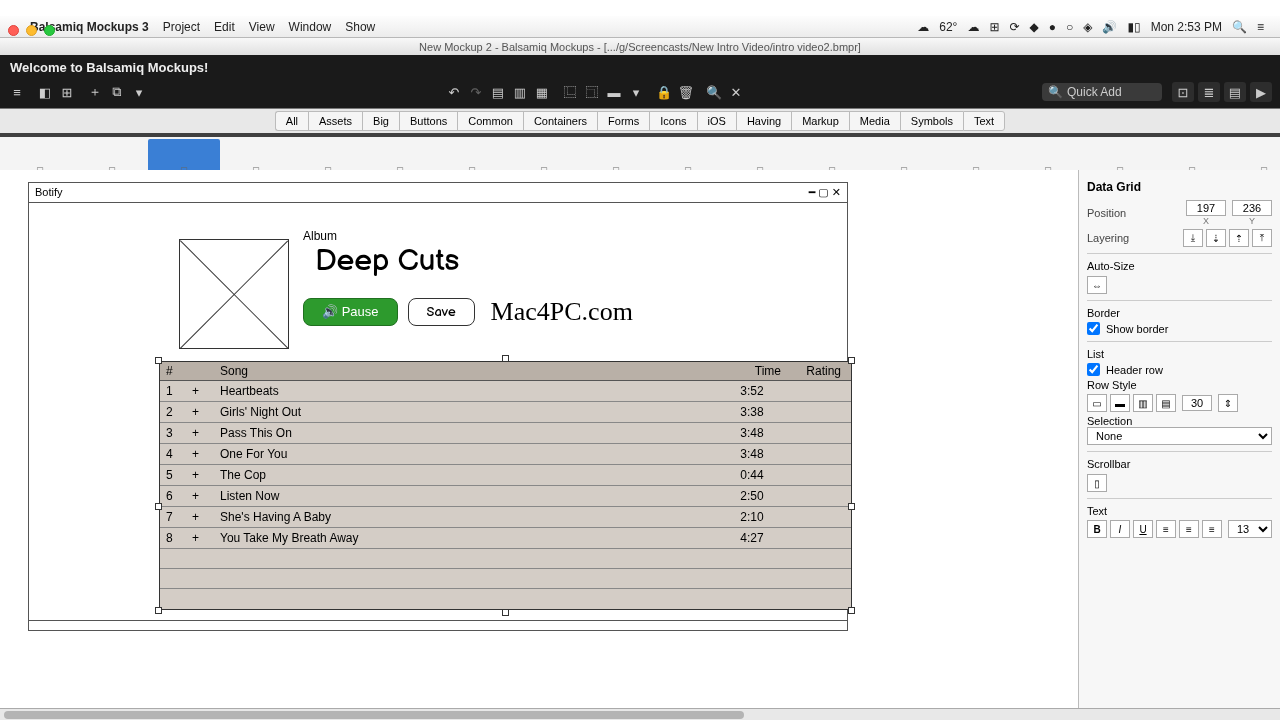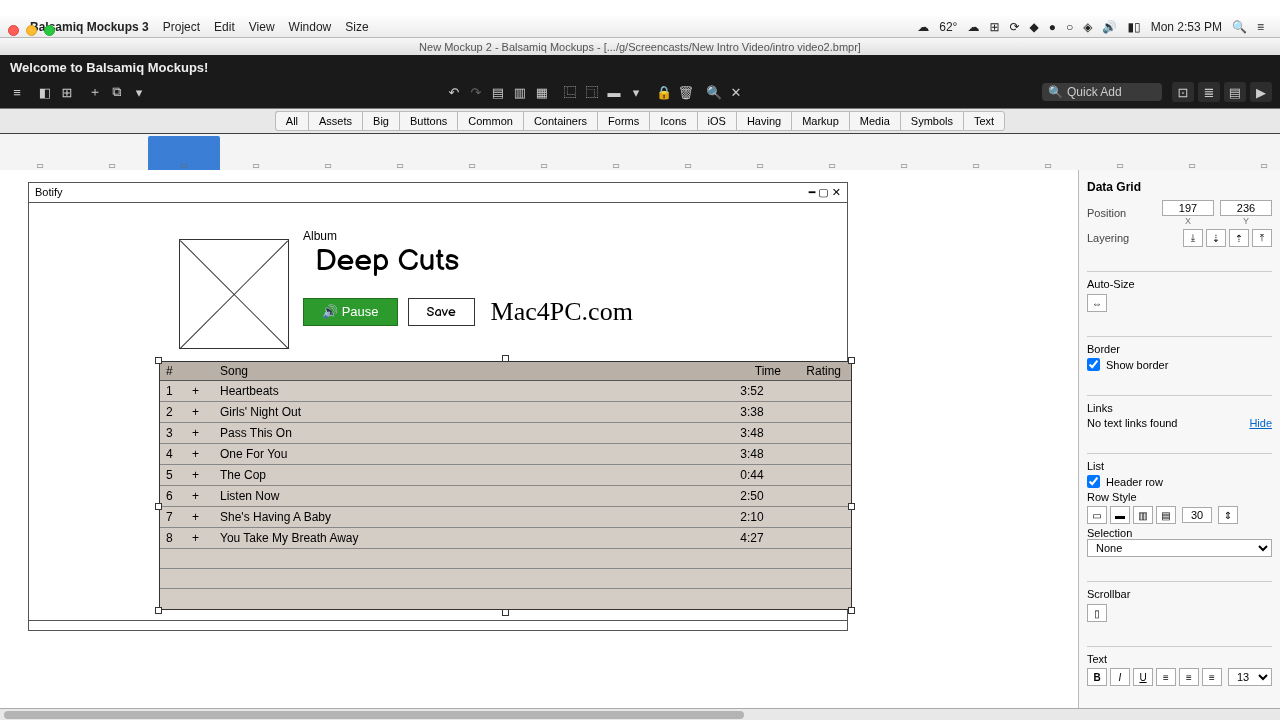--- a/index.html
+++ b/index.html
@@ -25,63 +25,63 @@
 .blackbar { background: #1a1a1a; color: #ddd; }
 .welcome { padding: 5px 10px; font-weight: 600; font-size: 13px; color: #eee; }
 .toolbar { display: flex; align-items: center; padding: 2px 8px 6px; gap: 10px; }
 .toolbar .grp { display: flex; gap: 4px; align-items: center; }
 .toolbar .icon { width: 18px; height: 18px; display: inline-flex; align-items: center; justify-content: center; color: #ccc; font-size: 13px; }
 .toolbar .quickadd { background: #3a3a3a; border-radius: 4px; padding: 2px 6px; display: flex; align-items: center; gap: 4px; color: #ccc; font-size: 12px; width: 120px; }
 .toolbar .rightbtns { display: flex; gap: 4px; }
 .toolbar .rightbtns .icon { background: #2d2d2d; border-radius: 3px; width: 22px; height: 20px; }
 
 
-.tabs { background: #e8e8e8; border-top: 1px solid #777; border-bottom: 1px solid #404040; display: flex; justify-content: center; gap: 0; padding: 2px 0; }
+.tabs { background: #e8e8e8; border-top: 1px solid #777; border-bottom: 4px solid #404040; display: flex; justify-content: center; gap: 0; padding: 2px 0; }
 .tabs span { padding: 3px 10px; font-size: 11px; border: 1px solid #bbb; border-right: none; background: #f5f5f5; cursor: pointer; }
 .tabs span:last-child { border-right: 1px solid #bbb; }
 .tabs span:first-child { border-radius: 3px 0 0 3px; }
 .tabs span:last-child { border-radius: 0 3px 3px 0; }
 
 
 .library { height: 66px; background: #f4f4f4; border-bottom: 1px solid #bbb; display: flex; overflow: hidden; padding: 2px 4px; position: relative; }
 .lib-item { width: 72px; flex: none; display: flex; flex-direction: column; align-items: center; justify-content: flex-end; font-size: 9px; text-align: center; gap: 2px; cursor: pointer; }
 .lib-item .thumb { width: 56px; height: 40px; display: flex; align-items: center; justify-content: center; font-size: 8px; color: #666; }
 .lib-item.selected { background: #3a7fd5; color: #fff; border-radius: 2px; }
 .lib-item.selected .lbl { color: #fff; }
 .lib-item .lbl { color: #333; font-size: 9px; }
 
 
 .workspace { position: absolute; top: 170px; left: 0; right: 0; bottom: 12px; display: flex; }
 .canvas { flex: 1; background: #fff; overflow: auto; position: relative; }
 .inspector { width: 202px; background: #f7f7f7; border-left: 1px solid #bbb; overflow-y: auto; padding: 6px 8px; font-size: 11px; }
 .inspector h4 { font-size: 12px; font-weight: 600; margin: 4px 0 6px; }
 .inspector .row { display: flex; align-items: center; gap: 6px; margin: 3px 0; }
 .inspector .row label { flex: 1; color: #444; }
-.inspector input[type=text] { width: 52px; text-align: center; font-size: 11px; border: 1px solid #aaa; padding: 1px 2px; background: #fff; }
+.inspector input[type=text] { width: 40px; text-align: center; font-size: 11px; border: 1px solid #aaa; padding: 1px 2px; background: #fff; }
 .inspector .smcap { font-size: 9px; color: #777; text-align: center; display: block; }
-.inspector .section { border-top: 1px solid #ccc; margin-top: 24px; padding-top: 6px; }
+.inspector .section { border-top: 1px solid #ccc; margin-top: 6px; padding-top: 6px; }
 .inspector .iconrow { display: flex; gap: 3px; }
 .inspector .ib { width: 20px; height: 18px; border: 1px solid #aaa; background: #fff; display: inline-flex; align-items: center; justify-content: center; font-size: 10px; cursor: pointer; }
 .inspector select { width: 100%; font-size: 11px; border: 1px solid #aaa; padding: 1px 4px; background: #fff; }
 .inspector a { color: #06c; text-decoration: underline; font-size: 11px; }
 
 
 .mock { position: absolute; left: 28px; top: 12px; width: 820px; border: 1px solid #555; background: #fff; }
 .mock-title { border-bottom: 1px solid #555; padding: 3px 6px; font-size: 11px; display: flex; }
 .mock-title .sp { flex: 1; }
 .mock-body { padding: 26px 28px 10px 148px; min-height: 150px; position: relative; }
 .imgph { width: 110px; height: 110px; border: 1.5px solid #333; position: absolute; left: 150px; top: 36px; }
 .imgph::before, .imgph::after { content: ""; position: absolute; width: 141%; top: 50%; left: -20%; border-top: 1.5px solid #333; }
 .imgph::before { transform: rotate(45deg); }
 .imgph::after { transform: rotate(-45deg); }
 .albuminfo { margin-left: 126px; }
 .albuminfo .lbl { font-size: 12px; }
 .albuminfo h1 { font-size: 30px; font-weight: 400; font-family: "Comic Sans MS","Balsamiq Sans",cursive; margin: 0 12px 18px; }
 .btns { display: flex; gap: 10px; align-items: center; }
-.btn { padding: 5px 18px; border-radius: 0; font-size: 13px; font-family: "Comic Sans MS","Balsamiq Sans",cursive; cursor: pointer; }
+.btn { padding: 5px 18px; border-radius: 8px; font-size: 13px; font-family: "Comic Sans MS","Balsamiq Sans",cursive; cursor: pointer; }
 .btn.play { background: #2d9a2d; color: #fff; border: 1px solid #207020; }
 .btn.save { background: #fff; border: 1.5px solid #333; }
 .watermark { font-size: 26px; font-family: Georgia, serif; margin-left: 6px; }
 
 
 .grid-wrap { margin: 8px 130px 10px 130px; position: relative; }
 .grid { border: 1.5px solid #333; width: 693px; background: #d4cdc6; }
 .grid table { width: 100%; border-collapse: collapse; font-family: "Comic Sans MS","Balsamiq Sans",cursive; font-size: 12px; }
 .grid th { background: #b9b0a7; text-align: left; padding: 2px 6px; border-bottom: 1px solid #555; font-weight: 400; }
 .grid th:nth-child(1){ width: 26px; }
@@ -100,21 +100,21 @@
 </head>
 <body>
 
 <div class="menubar">
   <span class="apple"></span>
   <span class="appname">Balsamiq Mockups 3</span>
   <span>Project</span>
   <span>Edit</span>
   <span>View</span>
   <span>Window</span>
-  <span>Size</span>
+  <span>Show</span>
   <span class="spacer"></span>
   <div class="right">
     <span>☁</span>
     <span>62°</span>
     <span>☁</span>
     <span>⊞</span>
     <span>⟳</span>
     <span>◆</span>
     <span>●</span>
     <span>○</span>
@@ -418,28 +418,20 @@
         </div>
     </div>
     <div class="section">
       <div>Border</div>
       <label class="row">
           <input type="checkbox" checked="" style=""> 
           <span>Show border</span>
         </label>
     </div>
     <div class="section">
-      <div>Links</div>
-      <div class="row">
-        <span>No text links found</span>
-        <span style="flex:1"></span>
-        <a href="#">Hide</a>
-      </div>
-    </div>
-    <div class="section">
       <div>List</div>
       <label class="row">
           <input type="checkbox" checked="" style=""> 
           <span>Header row</span>
         </label>
       <div>Row Style</div>
       <div class="row">
         <div class="iconrow">
           <span class="ib">▭</span>
           <span class="ib">▬</span>

